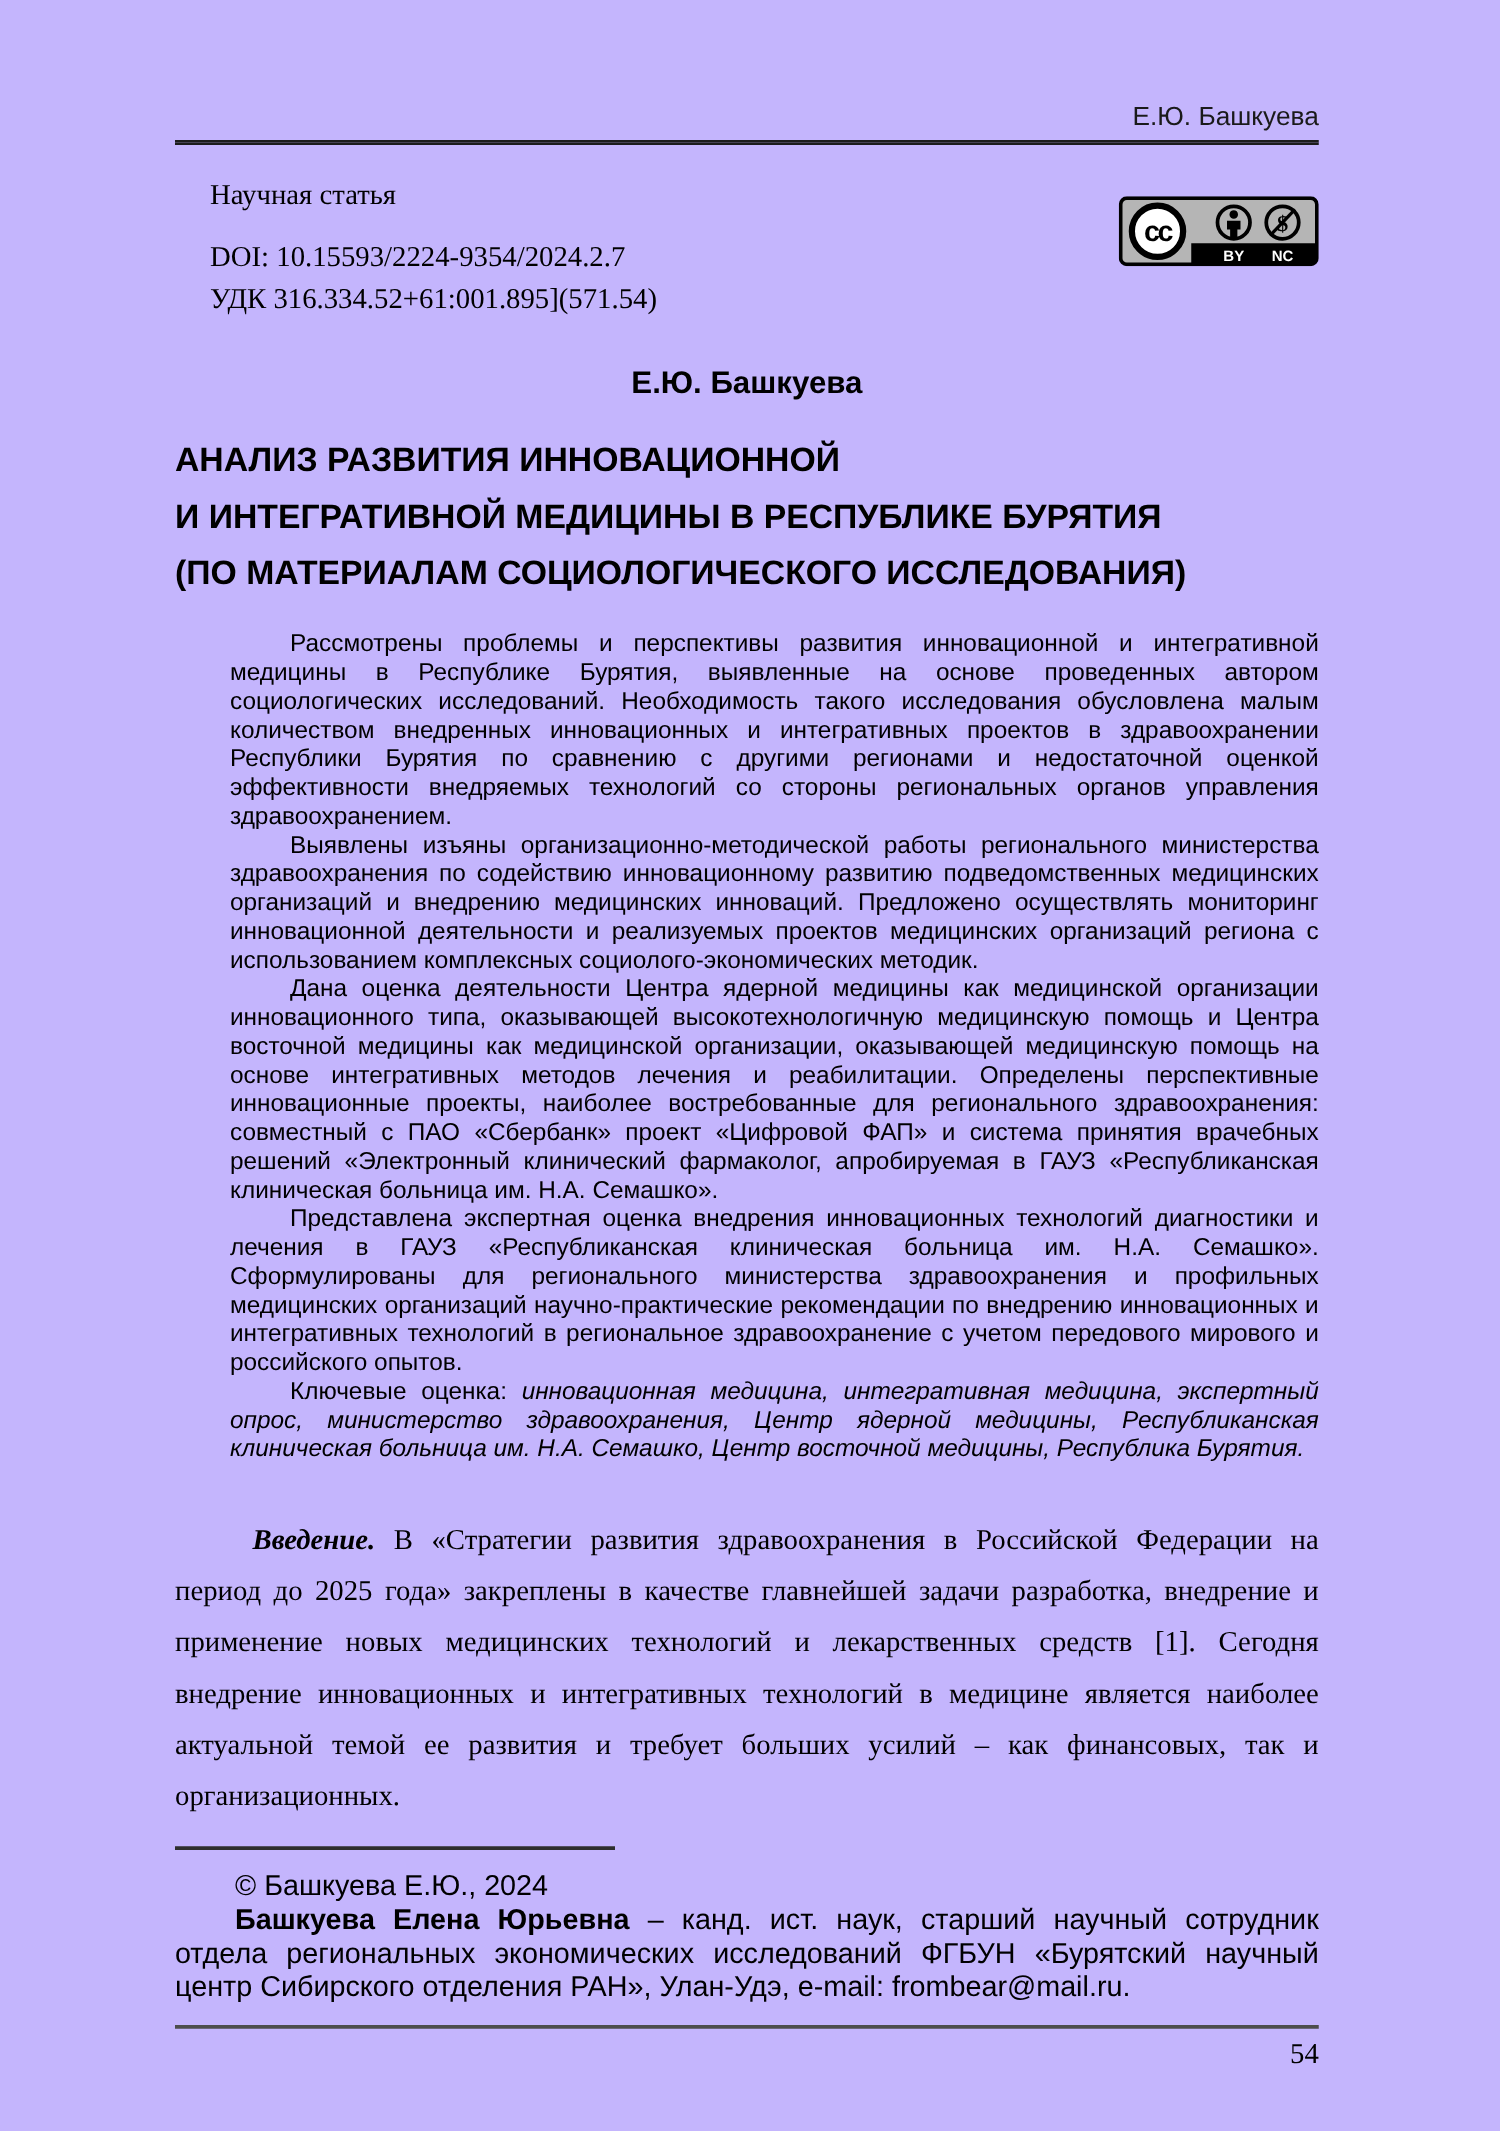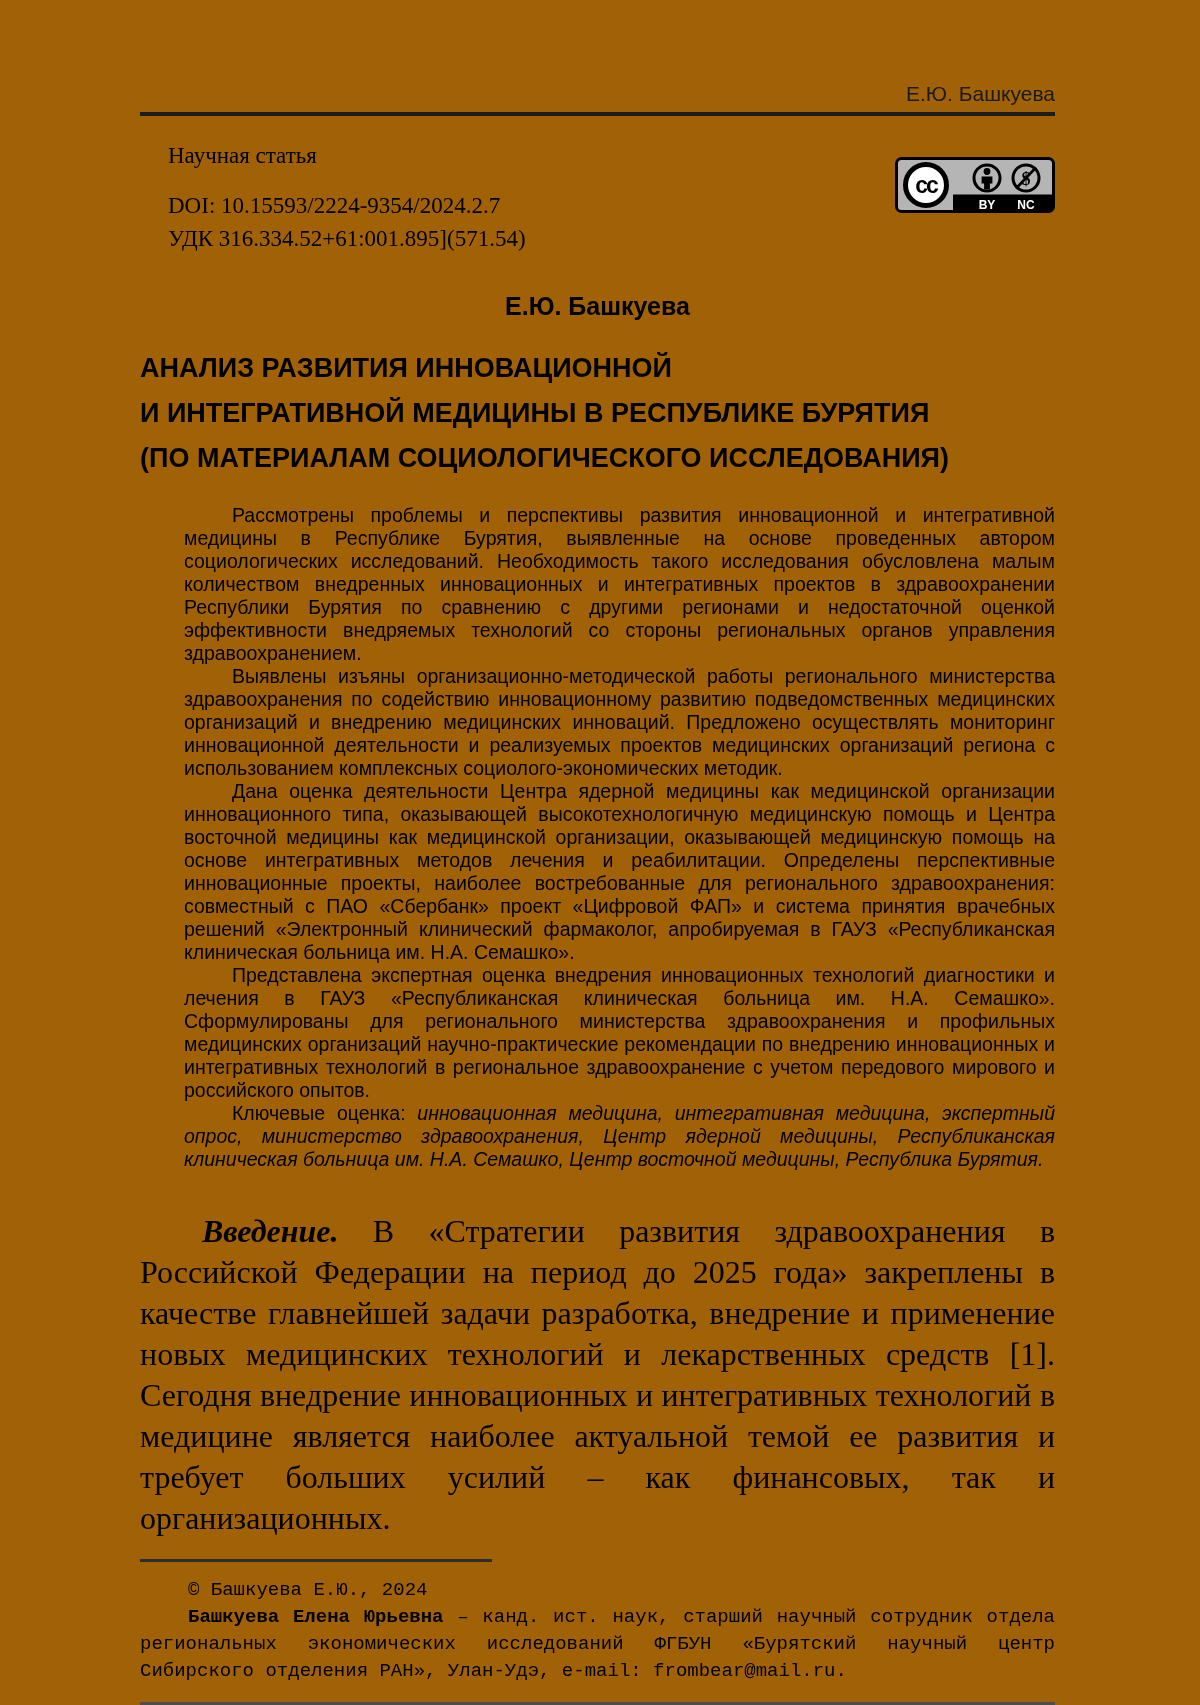--- a/index.html
+++ b/index.html
@@ -2,21 +2,21 @@
 <html lang="ru"><head>
 <meta charset="utf-8">
 <style>
   * { margin: 0; padding: 0; box-sizing: border-box; }
   html, body { background: #888; }
   .page {
     position: relative;
     width: 1200px;
     height: 1705px;
     margin: 0 auto;
-    background: #a16207;
+    background: #c4b5fd;
     color: #000;
     overflow: hidden;
   }
   .content {
     position: relative;
     margin-left: 140px;
     width: 915px;
   }
   
   .running-head {
@@ -75,36 +75,36 @@
     line-height: 23px;
     text-align: justify;
   }
   .abstract p { text-indent: 48px; margin-left: 44px; }
   .keywords-block { font-style: italic; }
   .keywords-label { font-style: normal; }
   
   .intro {
     margin-top: 40px;
     font-family: "Liberation Serif", serif;
-    font-size: 32px;
+    font-size: 23px;
     line-height: 41px;
     text-align: justify;
     text-indent: 62px;
   }
   .intro-lead { font-weight: bold; font-style: italic; }
   
   .footnote-rule {
     margin-top: 20px;
     width: 352px;
     border-top: 3px solid #2e2e2e;
   }
   .footnote {
     margin-top: 15px;
-    font-family: Liberation Mono, monospace;
-    font-size: 19px;
+    font-family: Liberation Sans, sans-serif;
+    font-size: 23px;
     line-height: 27px;
     text-align: justify;
   }
   .footnote p { text-indent: 48px; }
   .footnote .bio b { font-weight: bold; }
   
   .bottom-rule {
     margin-top: 17px;
     border-top: 3px solid #4d4d4d;
   }

